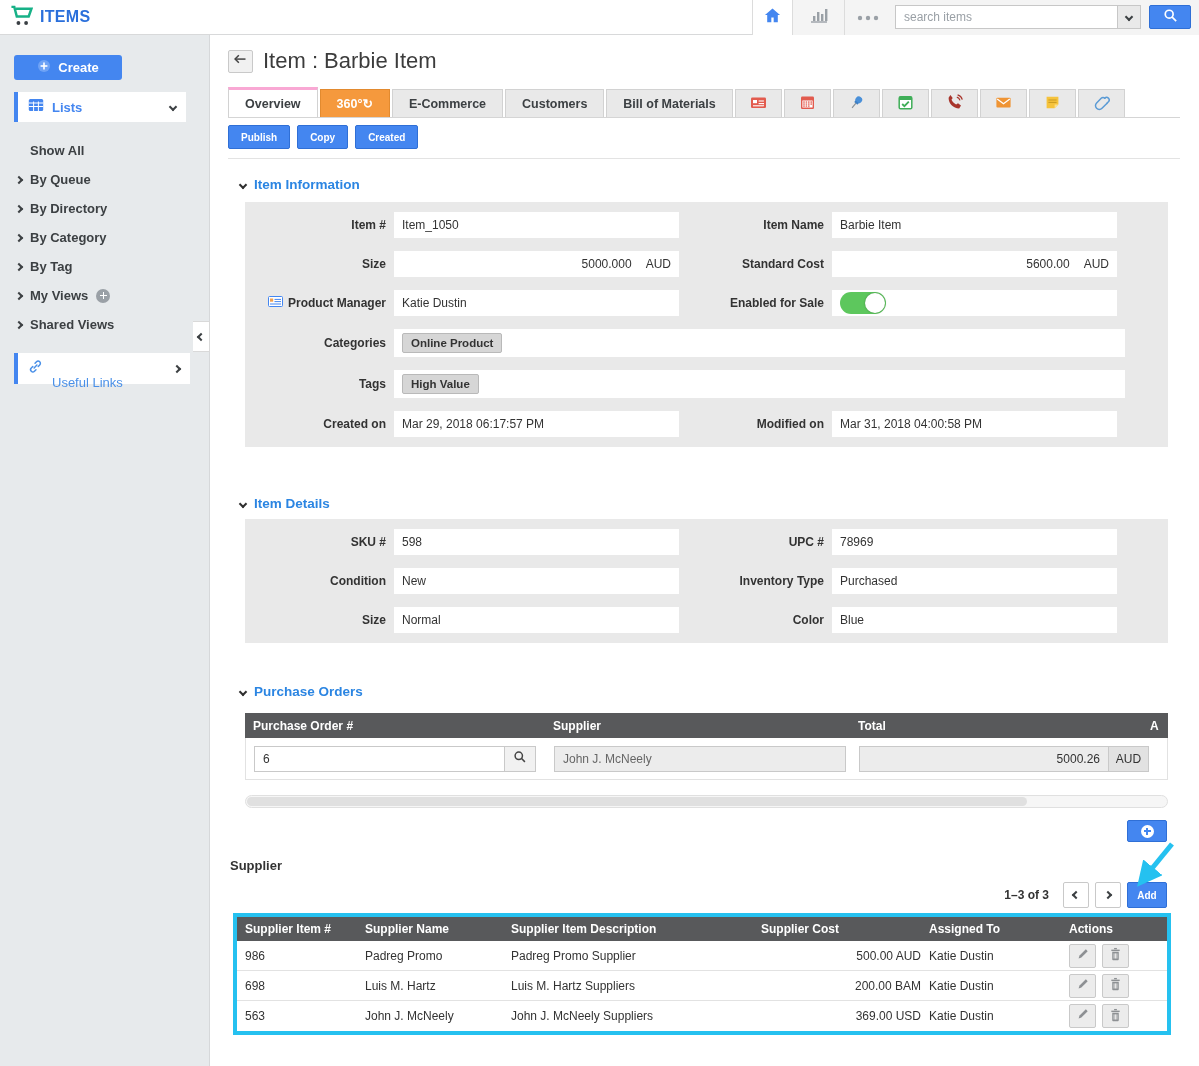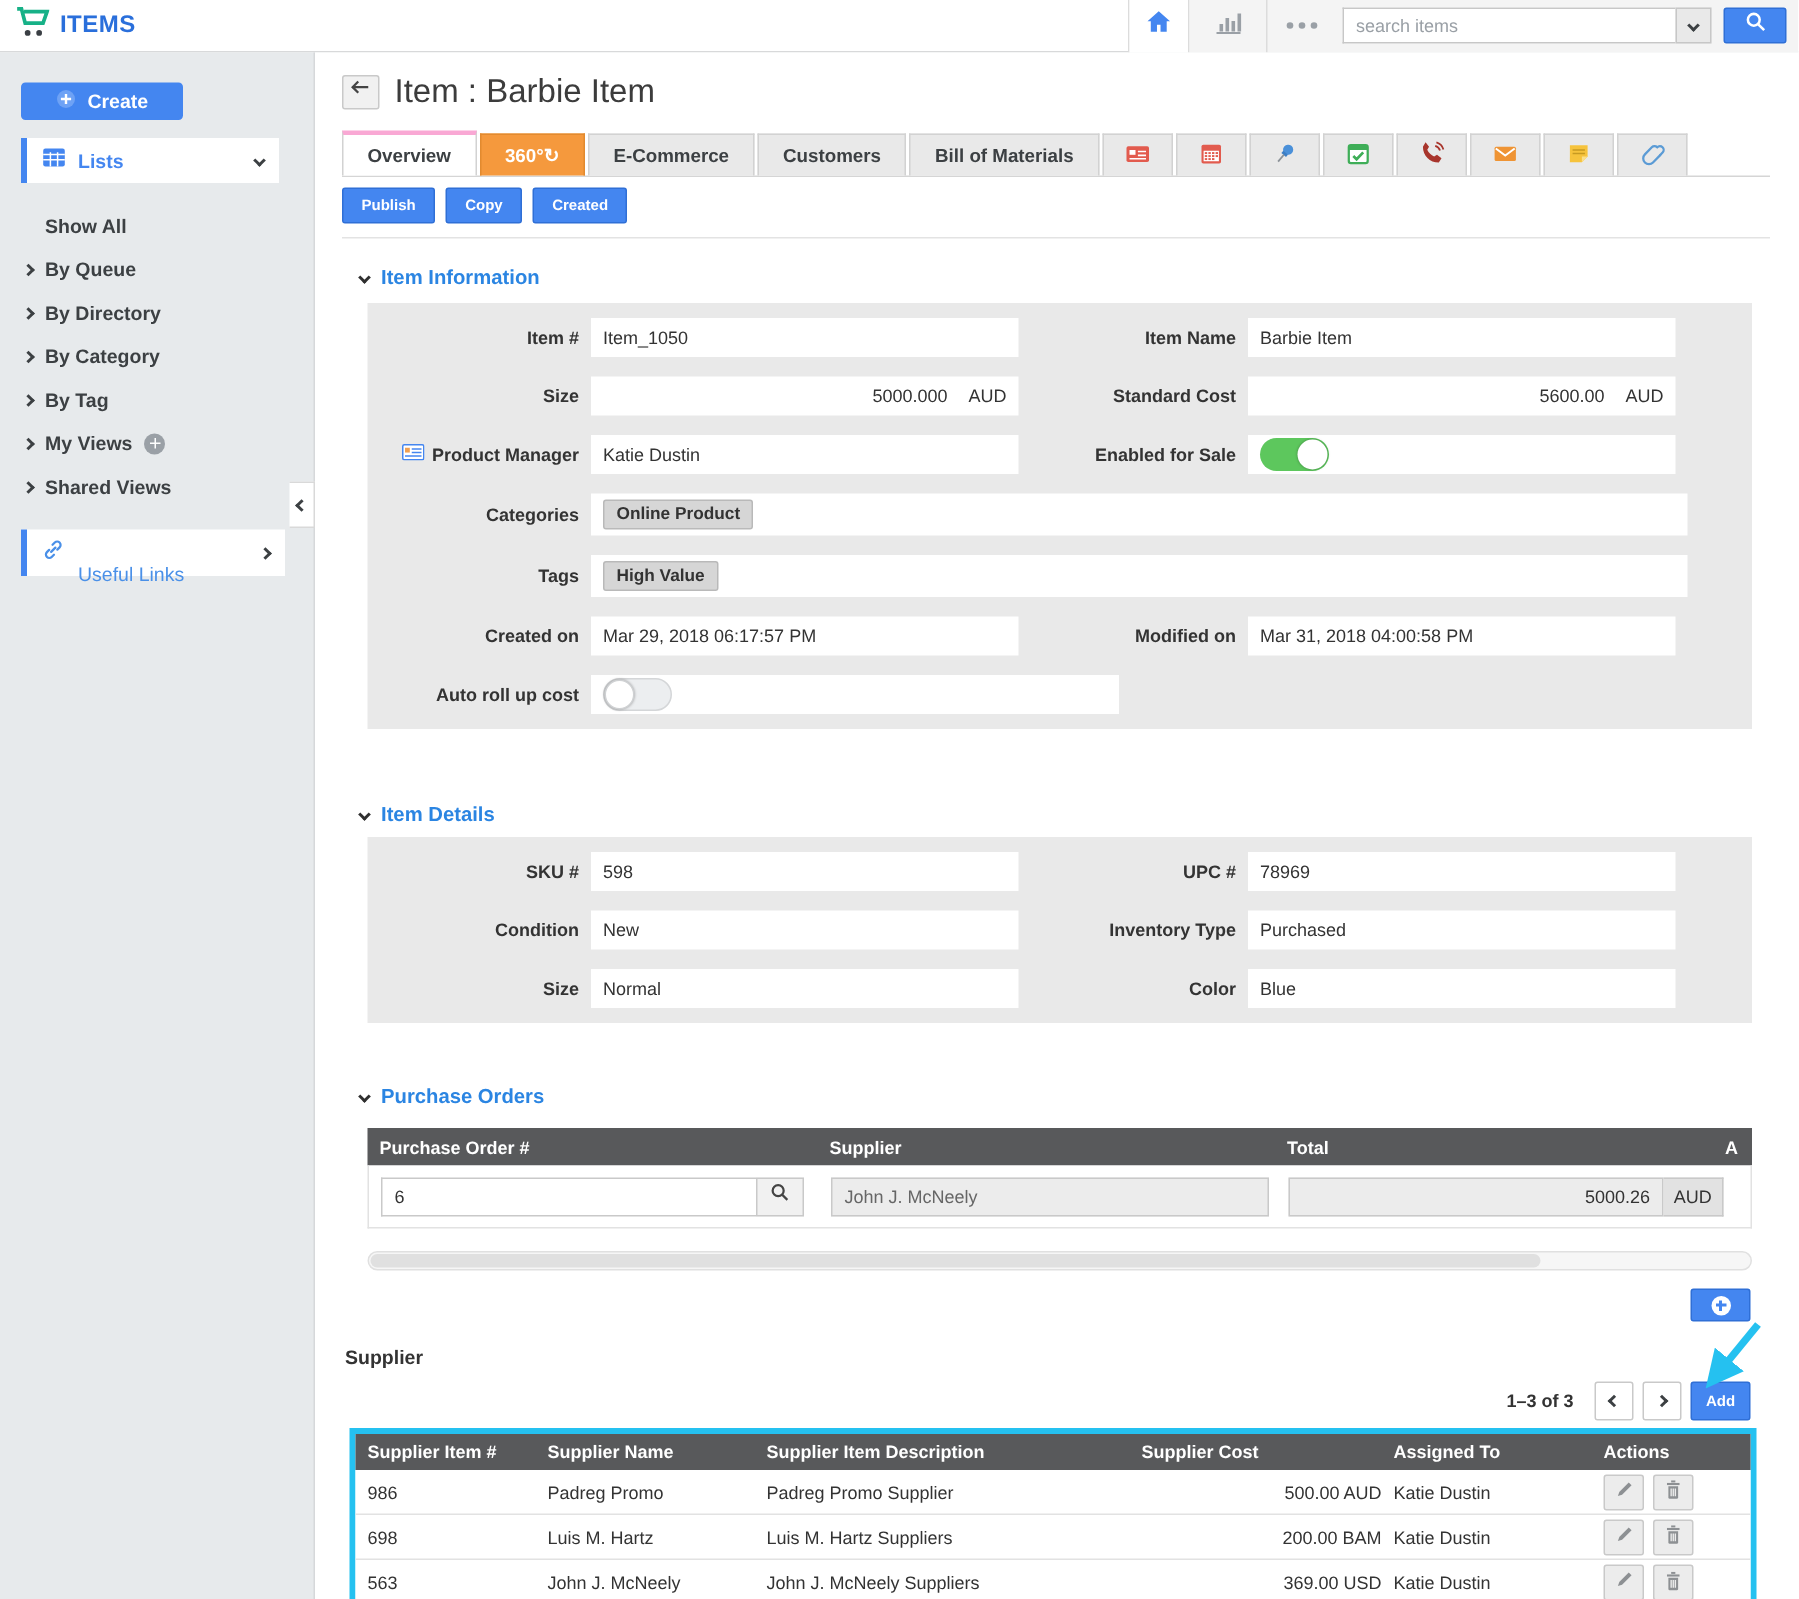--- a/index.html
+++ b/index.html
@@ -477,28 +477,20 @@
         <div class="frow">
           <div class="flabel">Created on</div>
           <div class="ffield">
             <span>Mar 29, 2018 06:17:57 PM</span>
           </div>
           <div class="flabel flabel2">Modified on</div>
           <div class="ffield">
             <span>Mar 31, 2018 04:00:58 PM</span>
           </div>
         </div>
-        <div class="frow">
-          <div class="flabel">Auto roll up cost</div>
-          <div class="ffield toggle-field" style="width:352px;">
-            <div class="toggle off">
-                <div class="knob"></div>
-              </div>
-          </div>
-        </div>
       </div>
 
       <div class="section-head" style="margin-top:49px;">
         <span class="chev down"></span>
         <span class="section-title">Item Details</span>
       </div>
       <div class="panel" style="margin-top:8px;">
         <div class="frow">
           <div class="flabel">SKU #</div>
           <div class="ffield">

